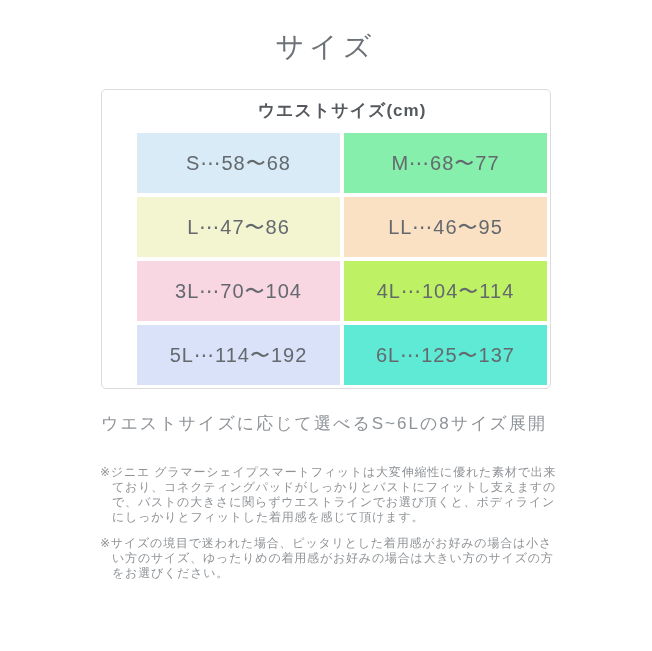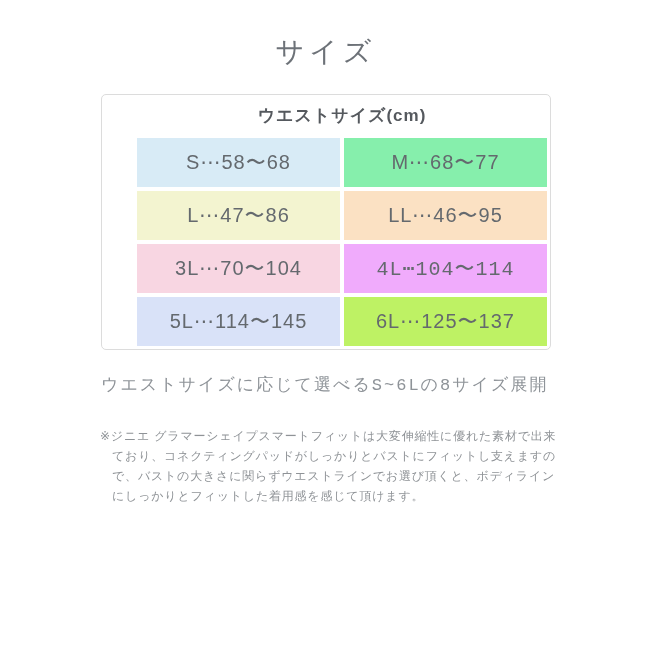--- a/index.html
+++ b/index.html
@@ -9,26 +9,25 @@
     font-family: "Liberation Sans", "DejaVu Sans", sans-serif;
   }
   .page {
     position: relative;
     width: 652px;
     height: 651px;
     background: #ffffff;
     overflow: hidden;
   }
   .title {
-    padding-top: 1px;
+    padding-top: 28px;
     text-align: center;
     font-size: 28px;
     letter-spacing: 5px;
     color: #6d7278;
-    margin-top: 32px;
   }
   .size-table {
     width: 450px;
     margin: 23px auto 0 auto;
     border: 1px solid #dcdcdc;
     border-radius: 5px;
     background: #ffffff;
     box-sizing: border-box;
     padding-left: 32px;
   }
@@ -42,43 +41,42 @@
     letter-spacing: 1px;
     color: #55595e;
   }
   .size-grid {
     display: grid;
     grid-template-columns: 1fr 1fr;
     gap: 4px;
     padding: 3px;
   }
   .size-cell {
-    height: 49px;
+    height: 60px;
     display: flex;
     align-items: center;
     justify-content: center;
     font-size: 20px;
     letter-spacing: 1px;
     color: #64696e;
   }
   .subtitle {
     margin: 23px 0 0 101px;
     font-size: 17px;
     letter-spacing: 2px;
     color: #8e9398;
-    font-family: Liberation Mono, monospace;
   }
   .notes {
     margin: 30px 0 0 100px;
     width: 464px;
   }
   .note {
     margin: 0 0 11px 0;
     font-size: 12px;
-    line-height: 20px;
+    line-height: 15px;
     letter-spacing: 0.8px;
     color: #8f9397;
     text-indent: -1em;
     padding-left: 1em;
   }
 </style>
 </head>
 <body>
 
 <div class="page">
@@ -86,25 +84,26 @@
   <div class="title">サイズ</div>
 
   <div class="size-table">
     <div class="size-table-header">ウエストサイズ(cm)</div>
     <div class="size-grid">
       <div class="size-cell" style="background: rgb(216, 235, 246);">S⋯58〜68</div>
       <div class="size-cell" style="background: #86efac;">M⋯68〜77</div>
       <div class="size-cell" style="background: rgb(243, 244, 208);">L⋯47〜86</div>
       <div class="size-cell" style="background: rgb(251, 225, 195);">LL⋯46〜95</div>
       <div class="size-cell" style="background: rgb(248, 214, 226);">3L⋯70〜104</div>
-      <div class="size-cell" style="background: #f0abfc; font-family: Liberation Mono, monospace;">4L⋯104〜114</div>
-      <div class="size-cell" style="background: rgb(217, 226, 248);">5L⋯114〜145</div>
-      <div class="size-cell" style="background: #bef264;">6L⋯125〜137</div>
+      <div class="size-cell" style="background: #bef264;">4L⋯104〜114</div>
+      <div class="size-cell" style="background: rgb(217, 226, 248);">5L⋯114〜192</div>
+      <div class="size-cell" style="background: #5eead4;">6L⋯125〜137</div>
     </div>
   </div>
 
   <div class="subtitle">ウエストサイズに応じて選べるS~6Lの8サイズ展開</div>
 
   <div class="notes">
     <p class="note">※ジニエ グラマーシェイプスマートフィットは大変伸縮性に優れた素材で出来ており、コネクティングパッドがしっかりとバストにフィットし支えますので、バストの大きさに関らずウエストラインでお選び頂くと、ボディラインにしっかりとフィットした着用感を感じて頂けます。</p>
+    <p class="note">※サイズの境目で迷われた場合、ピッタリとした着用感がお好みの場合は小さい方のサイズ、ゆったりめの着用感がお好みの場合は大きい方のサイズの方をお選びください。</p>
   </div>
 
 </div>
 
 </body></html>

